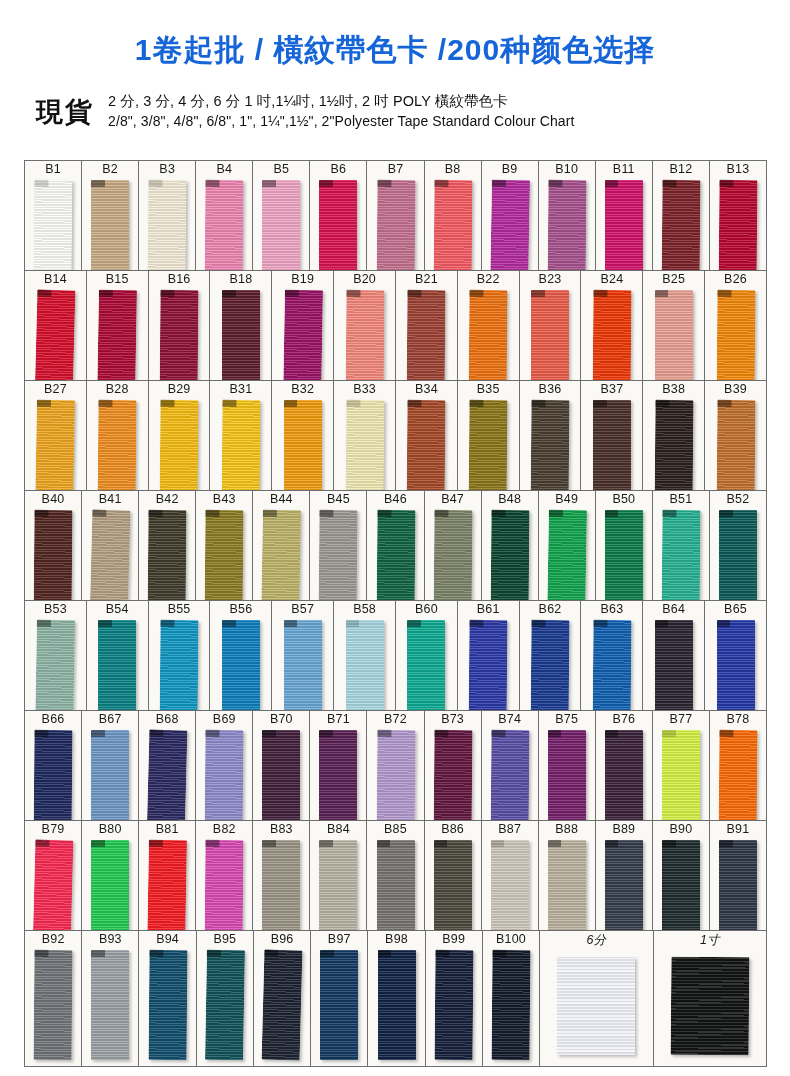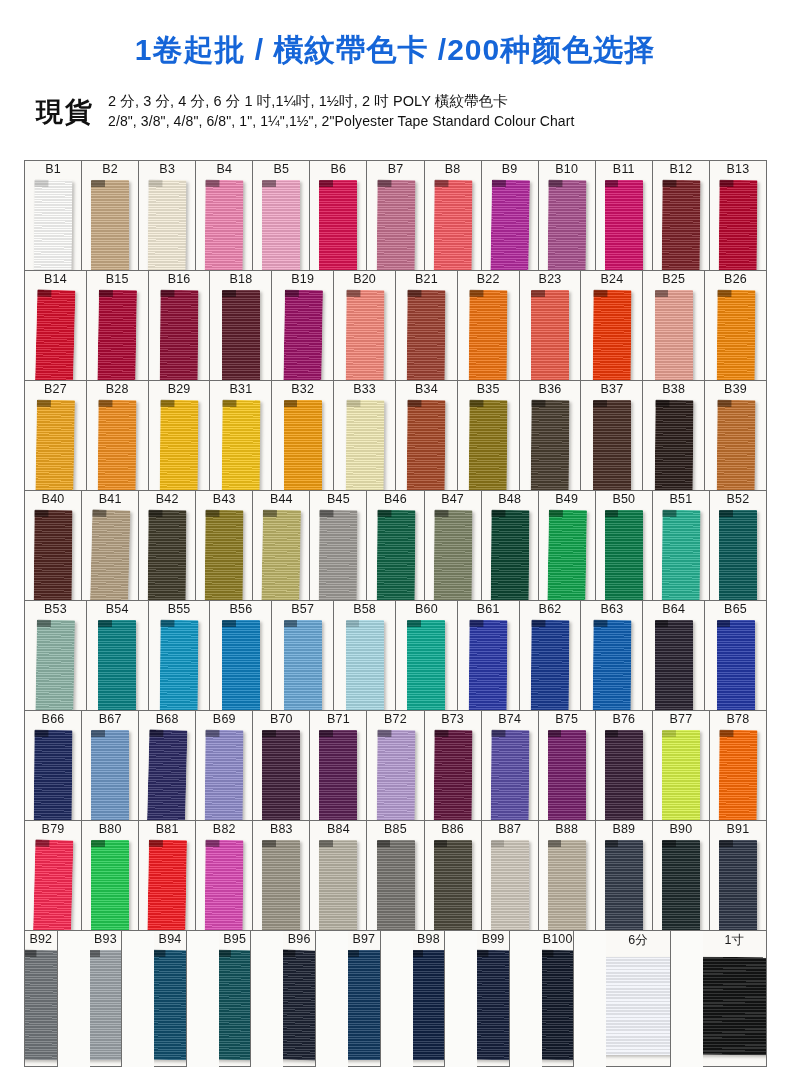--- a/index.html
+++ b/index.html
@@ -58,30 +58,30 @@
     width:742px;
     border-left:1px solid #6e6e6e;
     border-top:1px solid #6e6e6e;
     background:#fbfbf9;
   }
   .row{
     display:flex;
     height:110px;
     position:relative;
   }
-  .row.last{height:136px;gap:32px;}
+  .row.last{height:136px;}
   .cell{
     flex:1 1 0;
     border-right:1px solid #6e6e6e;
     border-bottom:1px solid #6e6e6e;
     position:relative;
     background:#faf9f6;
     overflow:hidden;
   }
-  .cell.wide{flex:2 1 0;}
+  .cell.wide{flex:2 1 0;font-style:italic;}
   .label{
     position:absolute;
     top:1px;left:0;right:0;
     text-align:center;
     font-size:12.5px;
     color:#1a1a1a;
     z-index:4;
     letter-spacing:.2px;
     pointer-events:none;
   }

